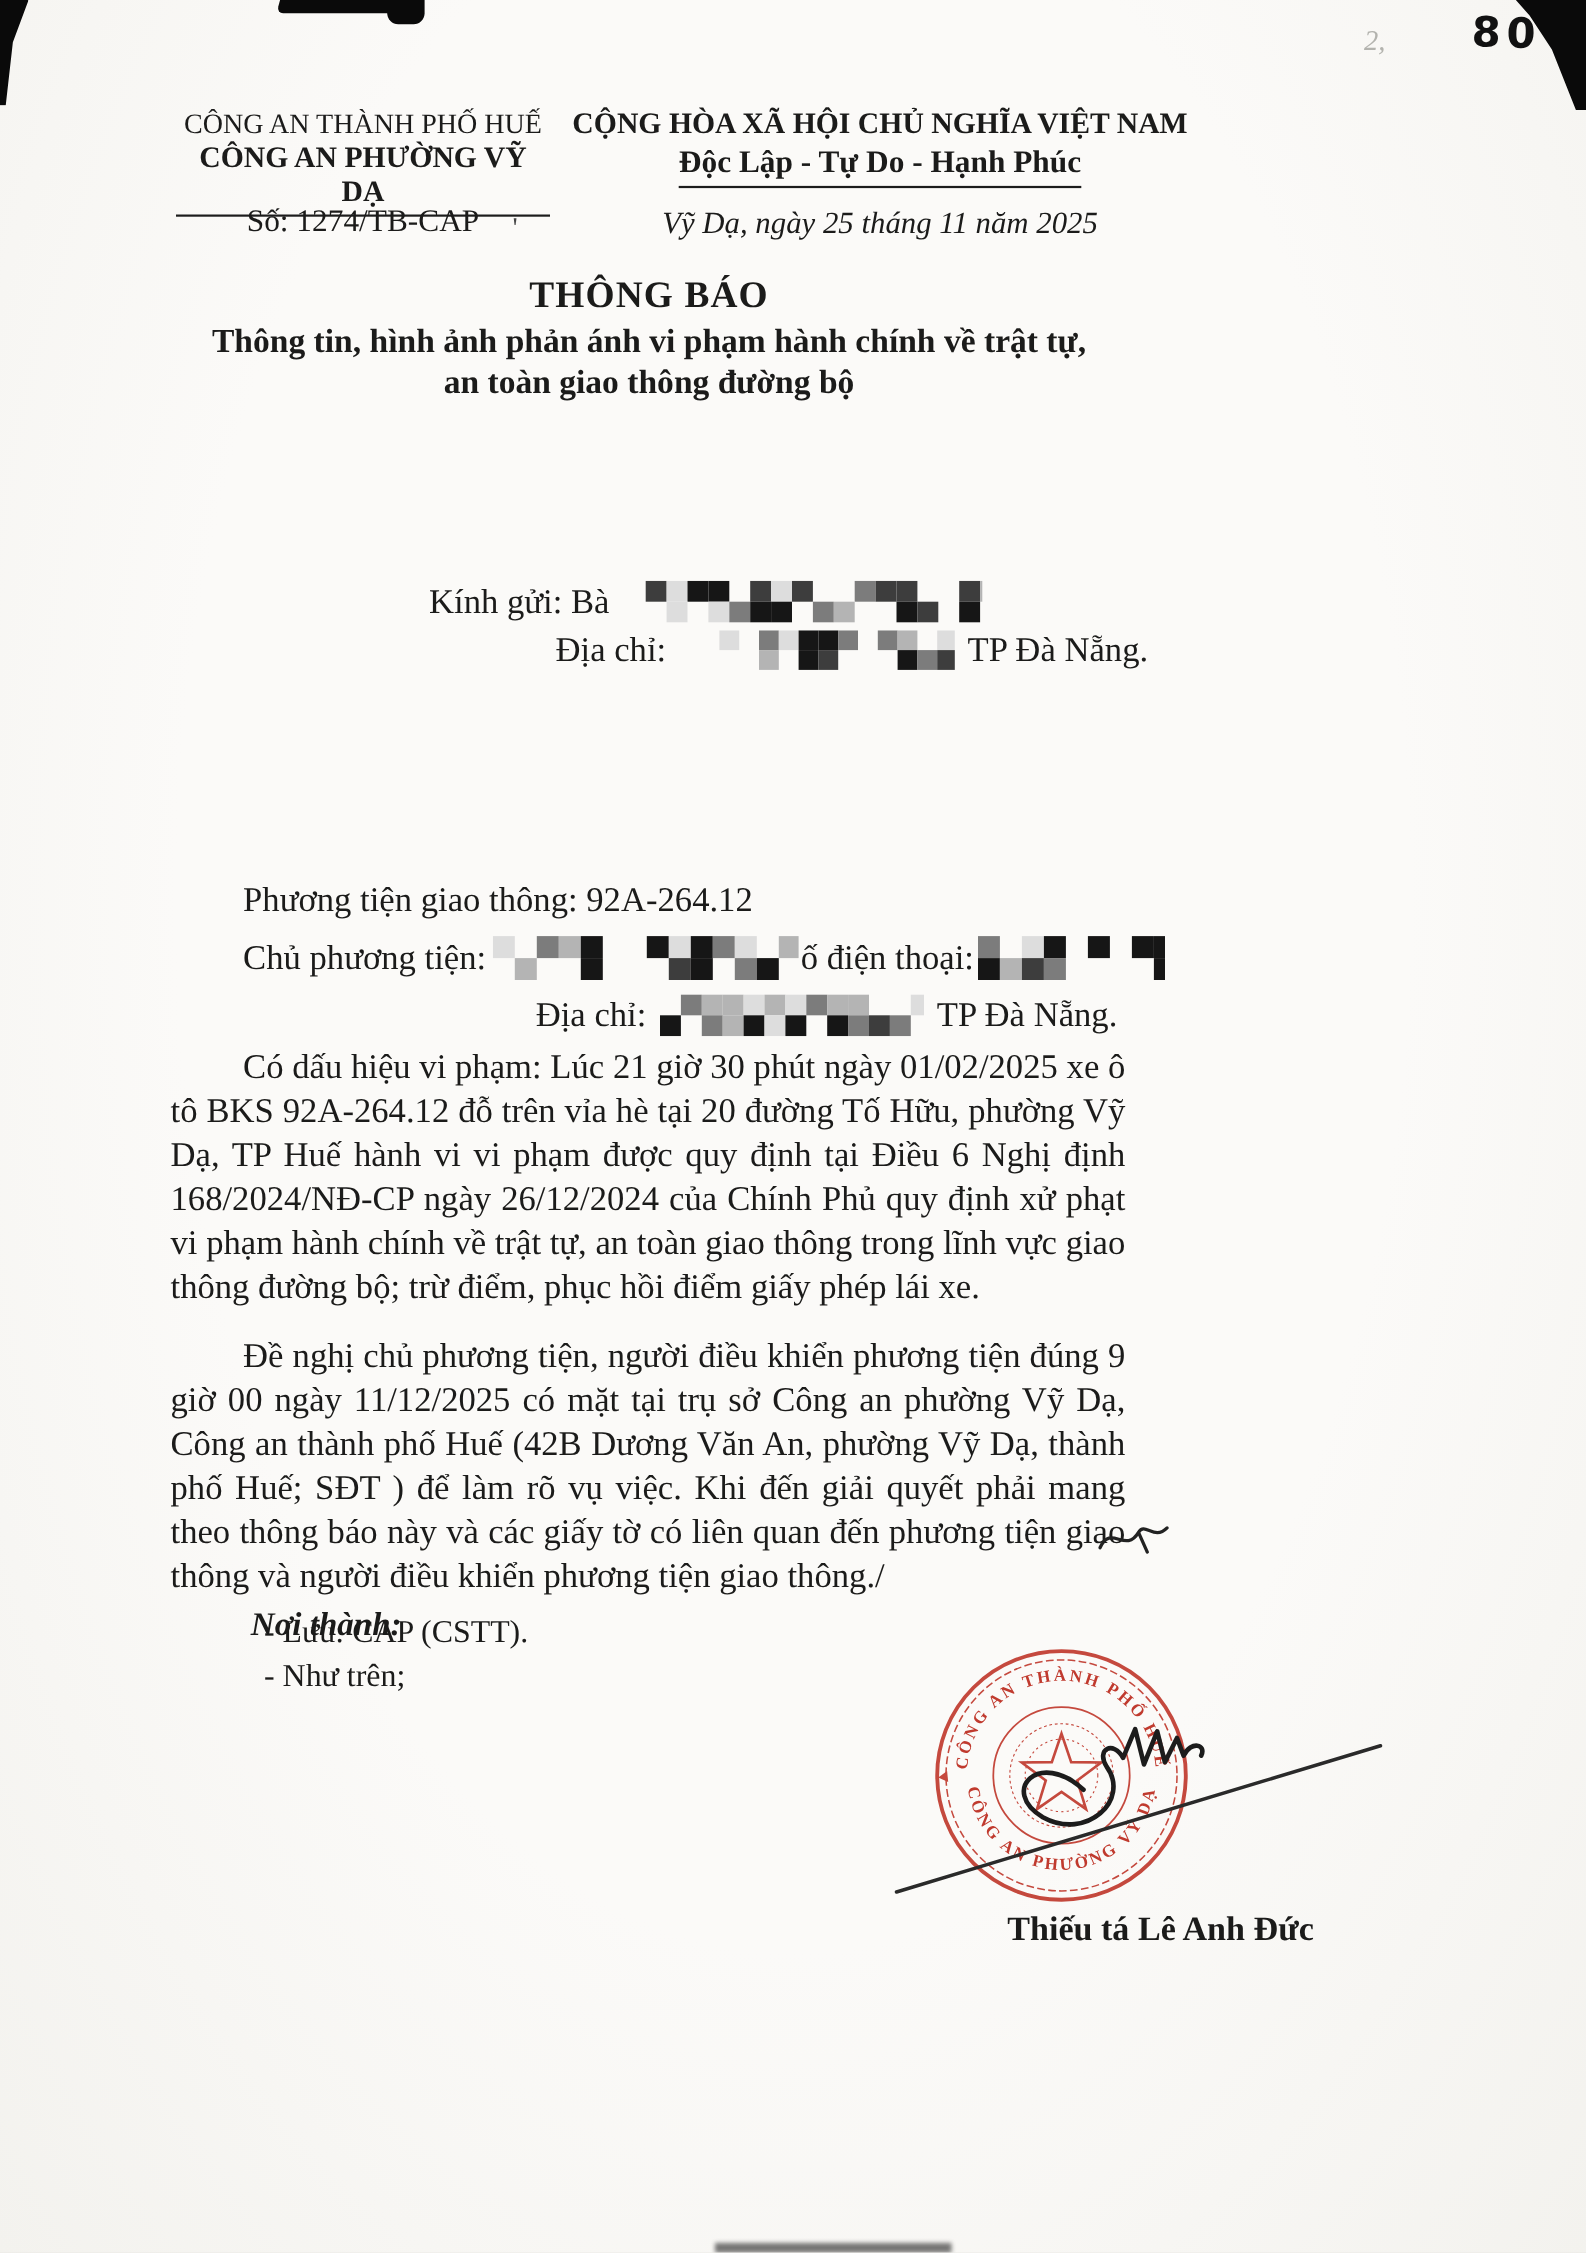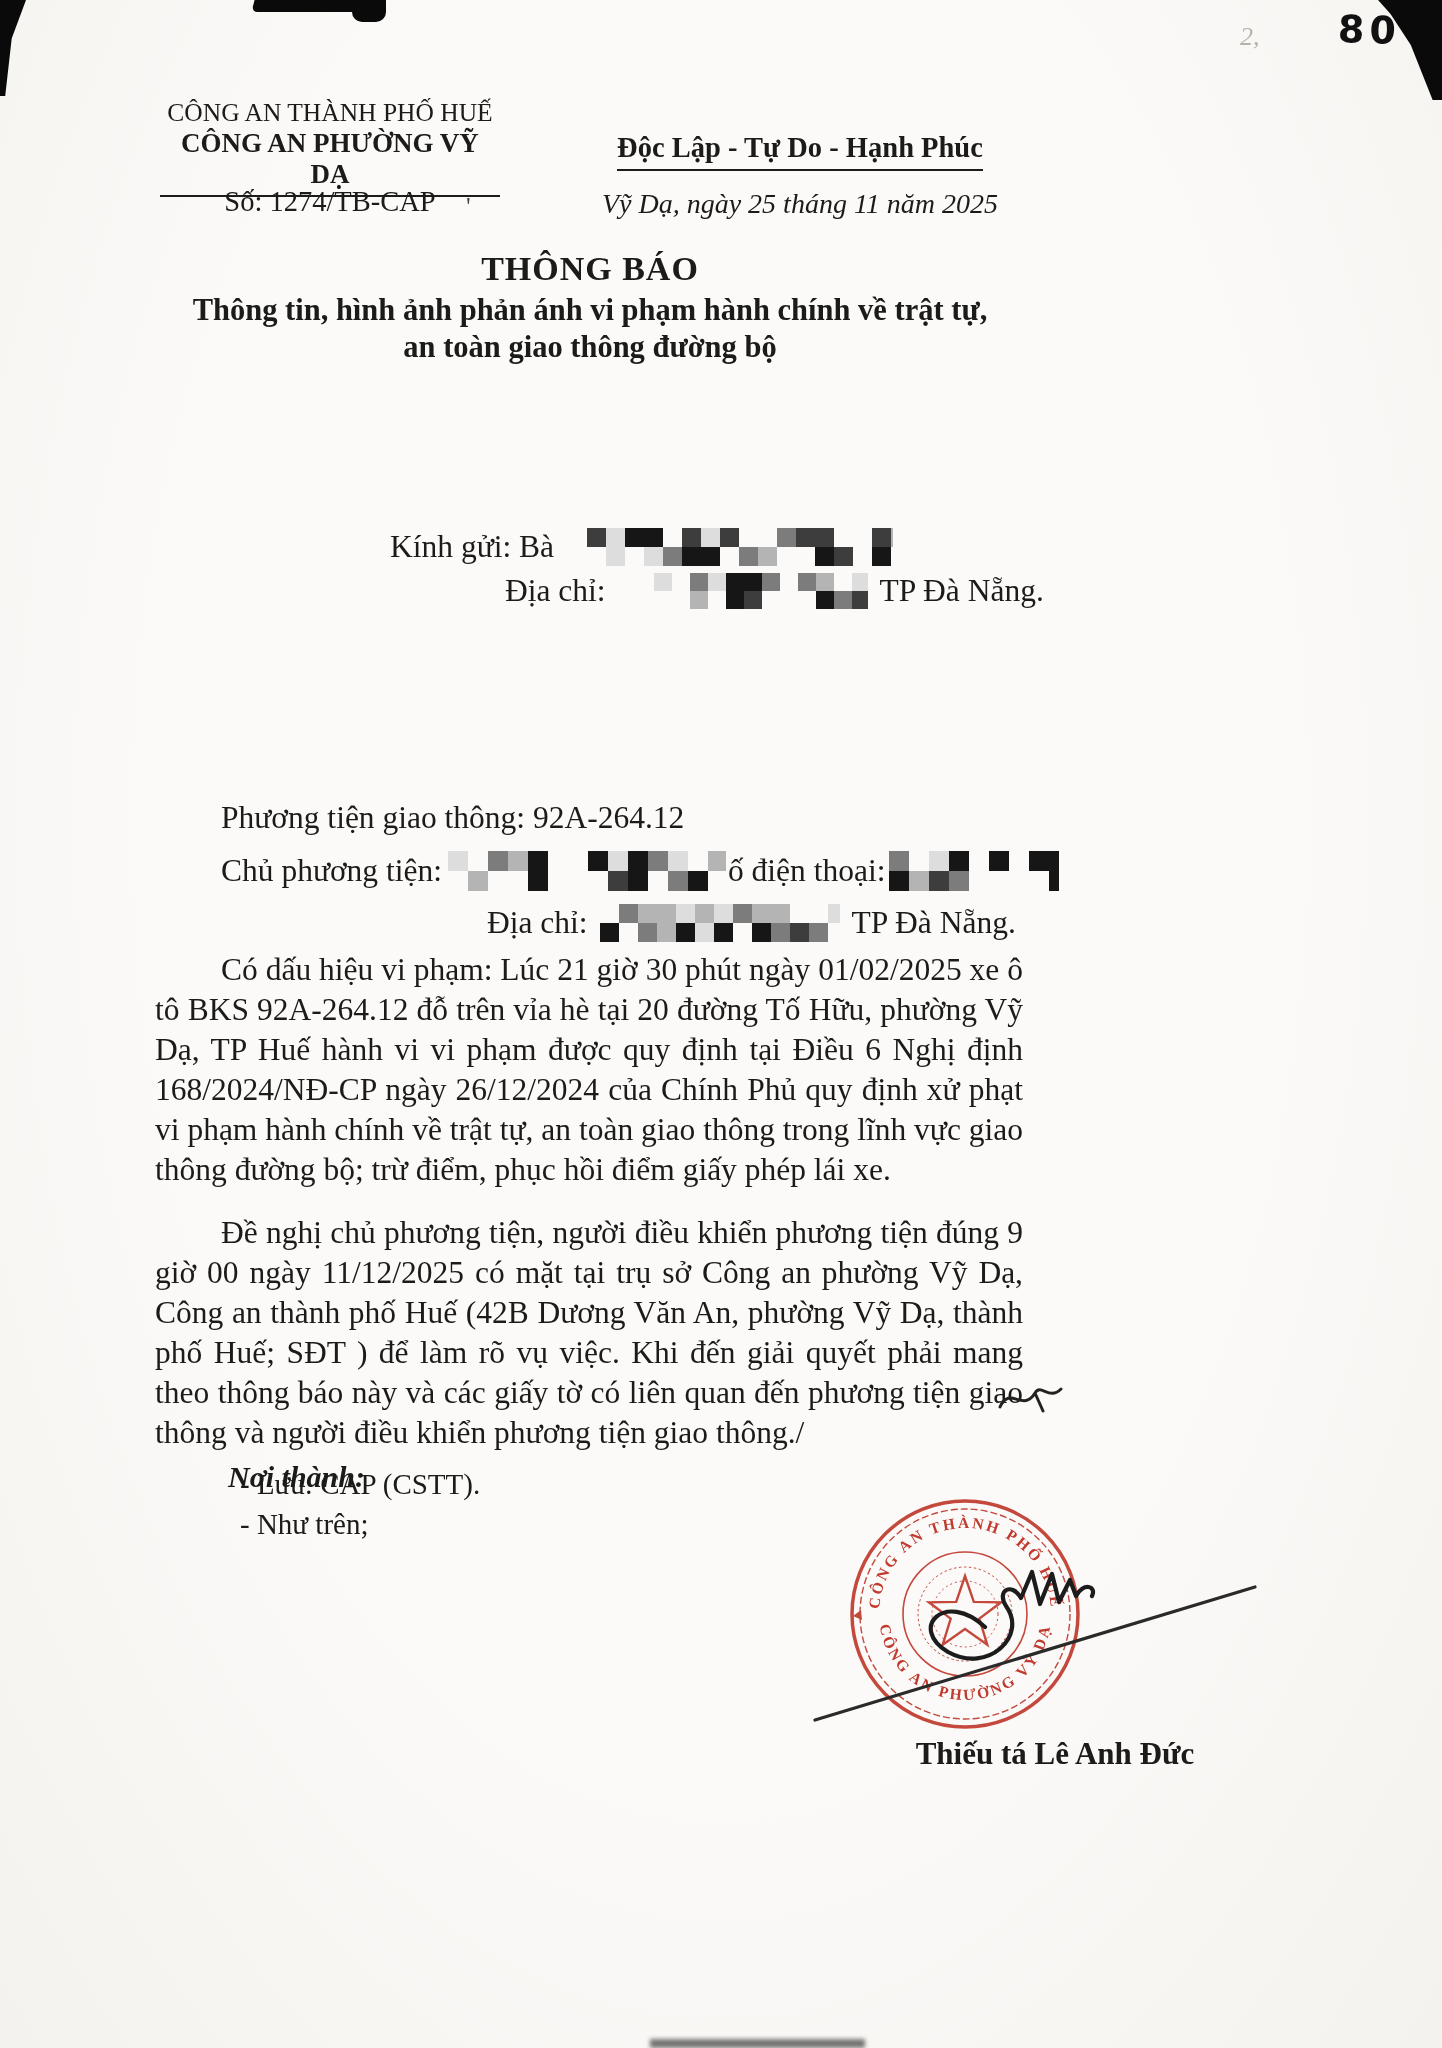--- a/index.html
+++ b/index.html
@@ -49,20 +49,21 @@
   <div class="abs pencil">2,</div>
   <div class="abs handnum">80</div>
   <div class="abs tickmark">'</div>
 
   <div class="abs ctr" style="left:160px;top:98px;width:340px;font-size:25.5px;">CÔNG AN THÀNH PHỐ HUẾ</div>
   <div class="abs ctr" style="left:160px;top:128px;width:340px;font-size:27px;">
     <span class="underl b">CÔNG AN PHƯỜNG VỸ DẠ</span>
   </div>
   <div class="abs ctr" style="left:160px;top:186px;width:340px;font-size:28.5px;">Số: 1274/TB-CAP</div>
 
+  <div class="abs ctr b" style="left:520px;top:97px;width:560px;font-size:27px;">CỘNG HÒA XÃ HỘI CHỦ NGHĨA VIỆT NAM</div>
   <div class="abs ctr" style="left:520px;top:132px;width:560px;font-size:28.5px;">
     <span class="underl b">Độc Lập - Tự Do - Hạnh Phúc</span>
   </div>
   <div class="abs ctr i" style="left:520px;top:188px;width:560px;font-size:28px;">Vỹ Dạ, ngày 25 tháng 11 năm 2025</div>
 
   <div class="abs ctr b" style="left:155px;top:250px;width:870px;font-size:34px;letter-spacing:1px;">THÔNG BÁO</div>
   <div class="abs ctr b" style="left:155px;top:293px;width:870px;font-size:30.5px;">Thông tin, hình ảnh phản ánh vi phạm hành chính về trật tự,</div>
   <div class="abs ctr b" style="left:155px;top:330px;width:870px;font-size:30.5px;">an toàn giao thông đường bộ</div>
 
   <div class="abs row" style="left:390px;top:528px;gap:14px;">

